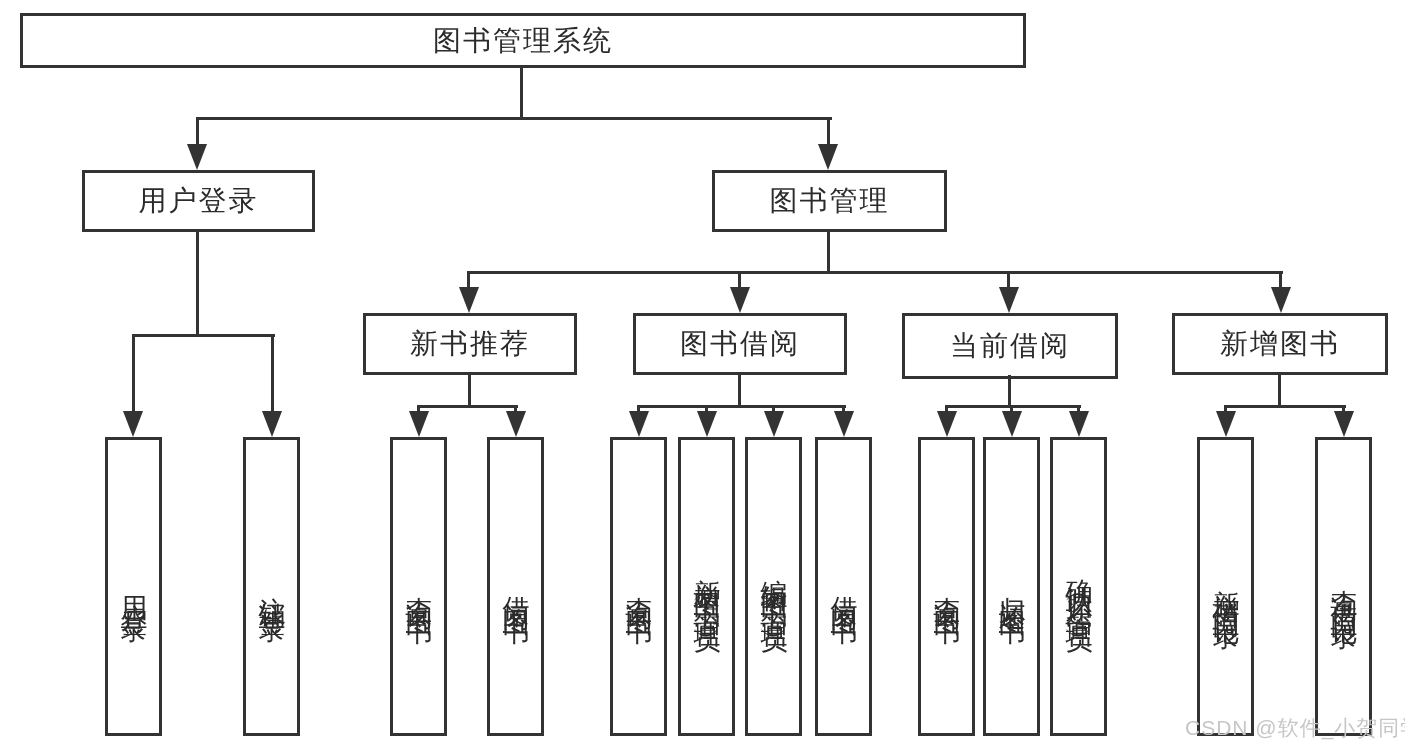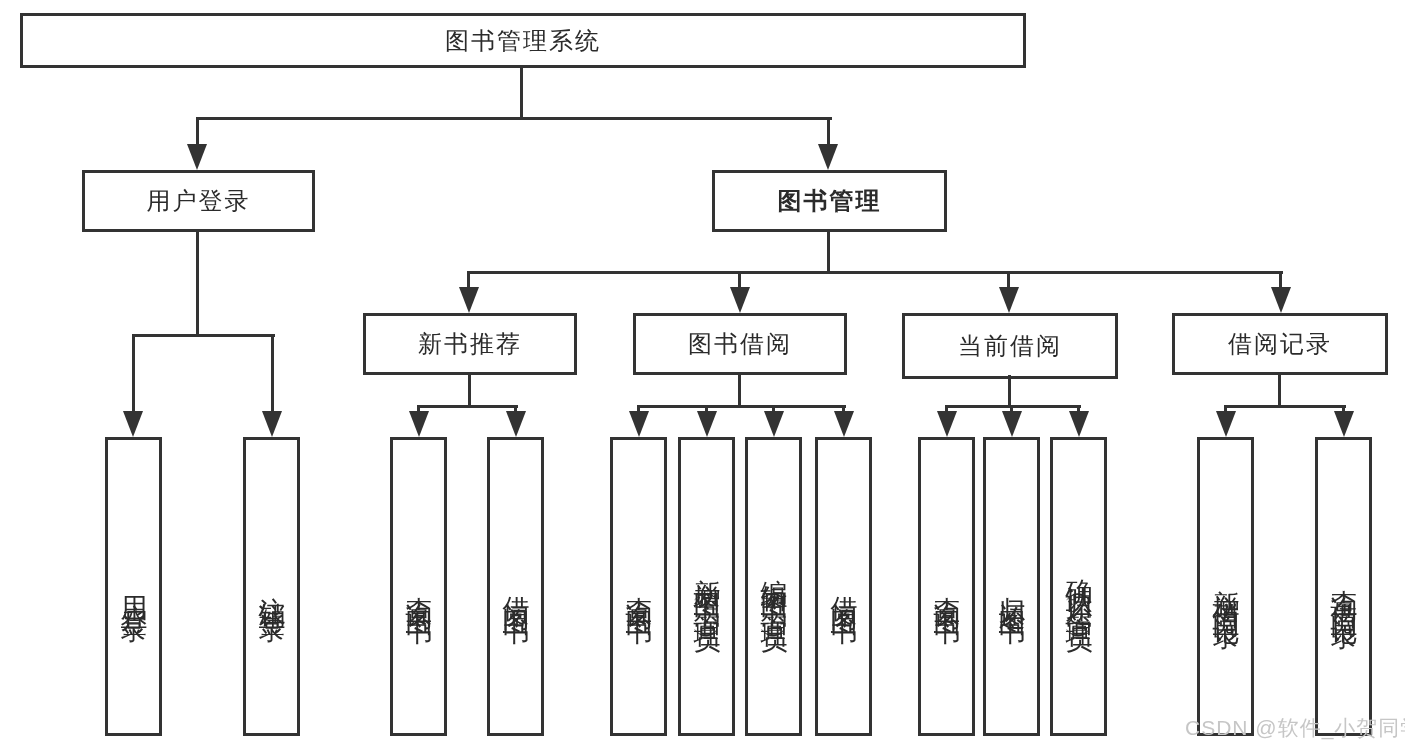--- a/index.html
+++ b/index.html
@@ -17,21 +17,21 @@
   }
   .box {
     position: absolute;
     box-sizing: border-box;
     background: #ffffff;
     border: 3px solid #333333;
     display: flex;
     align-items: center;
     justify-content: center;
     color: #2b2b2b;
-    font-size: 24px;
+    font-size: 28px;
     letter-spacing: 2px;
     text-align: center;
     line-height: 1;
   }
   .vbox {
     writing-mode: vertical-rl;
     text-orientation: mixed;
     font-size: 27px;
     letter-spacing: 7px;
     line-height: 1;
@@ -70,21 +70,21 @@
   <div class="box" style="left:20px; top:13px; width:1006px; height:55px;">图书管理系统</div>
 
   <div class="vline" style="left:520px; top:68px; height:50px;"></div>
   <div class="hline" style="left:196px; top:117px; width:636px;"></div>
   <div class="vline" style="left:196px; top:117px; height:28px;"></div>
   <div class="arrow" style="left:187px; top:144px;"></div>
   <div class="vline" style="left:827px; top:117px; height:28px;"></div>
   <div class="arrow" style="left:818px; top:144px;"></div>
 
   <div class="box" style="left:82px; top:170px; width:233px; height:62px;">用户登录</div>
-  <div class="box" style="left:712px; top:170px; width:235px; height:62px;font-weight:bold;">图书管理</div>
+  <div class="box" style="left:712px; top:170px; width:235px; height:62px;">图书管理</div>
 
   <div class="vline" style="left:196px; top:232px; height:104px;"></div>
   <div class="hline" style="left:132px; top:334px; width:143px;"></div>
   <div class="vline" style="left:132px; top:334px; height:78px;"></div>
   <div class="arrow" style="left:123px; top:411px;"></div>
   <div class="vline" style="left:271px; top:334px; height:78px;"></div>
   <div class="arrow" style="left:262px; top:411px;"></div>
 
   <div class="vline" style="left:827px; top:232px; height:42px;"></div>
   <div class="hline" style="left:467px; top:271px; width:816px;"></div>
@@ -93,21 +93,21 @@
   <div class="vline" style="left:738px; top:271px; height:18px;"></div>
   <div class="arrow" style="left:730px; top:287px;"></div>
   <div class="vline" style="left:1007px; top:271px; height:18px;"></div>
   <div class="arrow" style="left:999px; top:287px;"></div>
   <div class="vline" style="left:1279px; top:271px; height:18px;"></div>
   <div class="arrow" style="left:1271px; top:287px;"></div>
 
   <div class="box" style="left:633px; top:313px; width:214px; height:62px;">图书借阅</div>
   <div class="box" style="left:363px; top:313px; width:214px; height:62px;">新书推荐</div>
   <div class="box" style="left:902px; top:313px; width:216px; height:66px;">当前借阅</div>
-  <div class="box" style="left:1172px; top:313px; width:216px; height:62px;">借阅记录</div>
+  <div class="box" style="left:1172px; top:313px; width:216px; height:62px;">新增图书</div>
 
   <div class="vline" style="left:468px; top:375px; height:33px;"></div>
   <div class="hline" style="left:417px; top:405px; width:101px;"></div>
   <div class="vline" style="left:417px; top:405px; height:8px;"></div>
   <div class="arrow" style="left:409px; top:411px;"></div>
   <div class="vline" style="left:514px; top:405px; height:8px;"></div>
   <div class="arrow" style="left:506px; top:411px;"></div>
 
   <div class="vline" style="left:738px; top:375px; height:33px;"></div>
   <div class="hline" style="left:637px; top:405px; width:209px;"></div>

